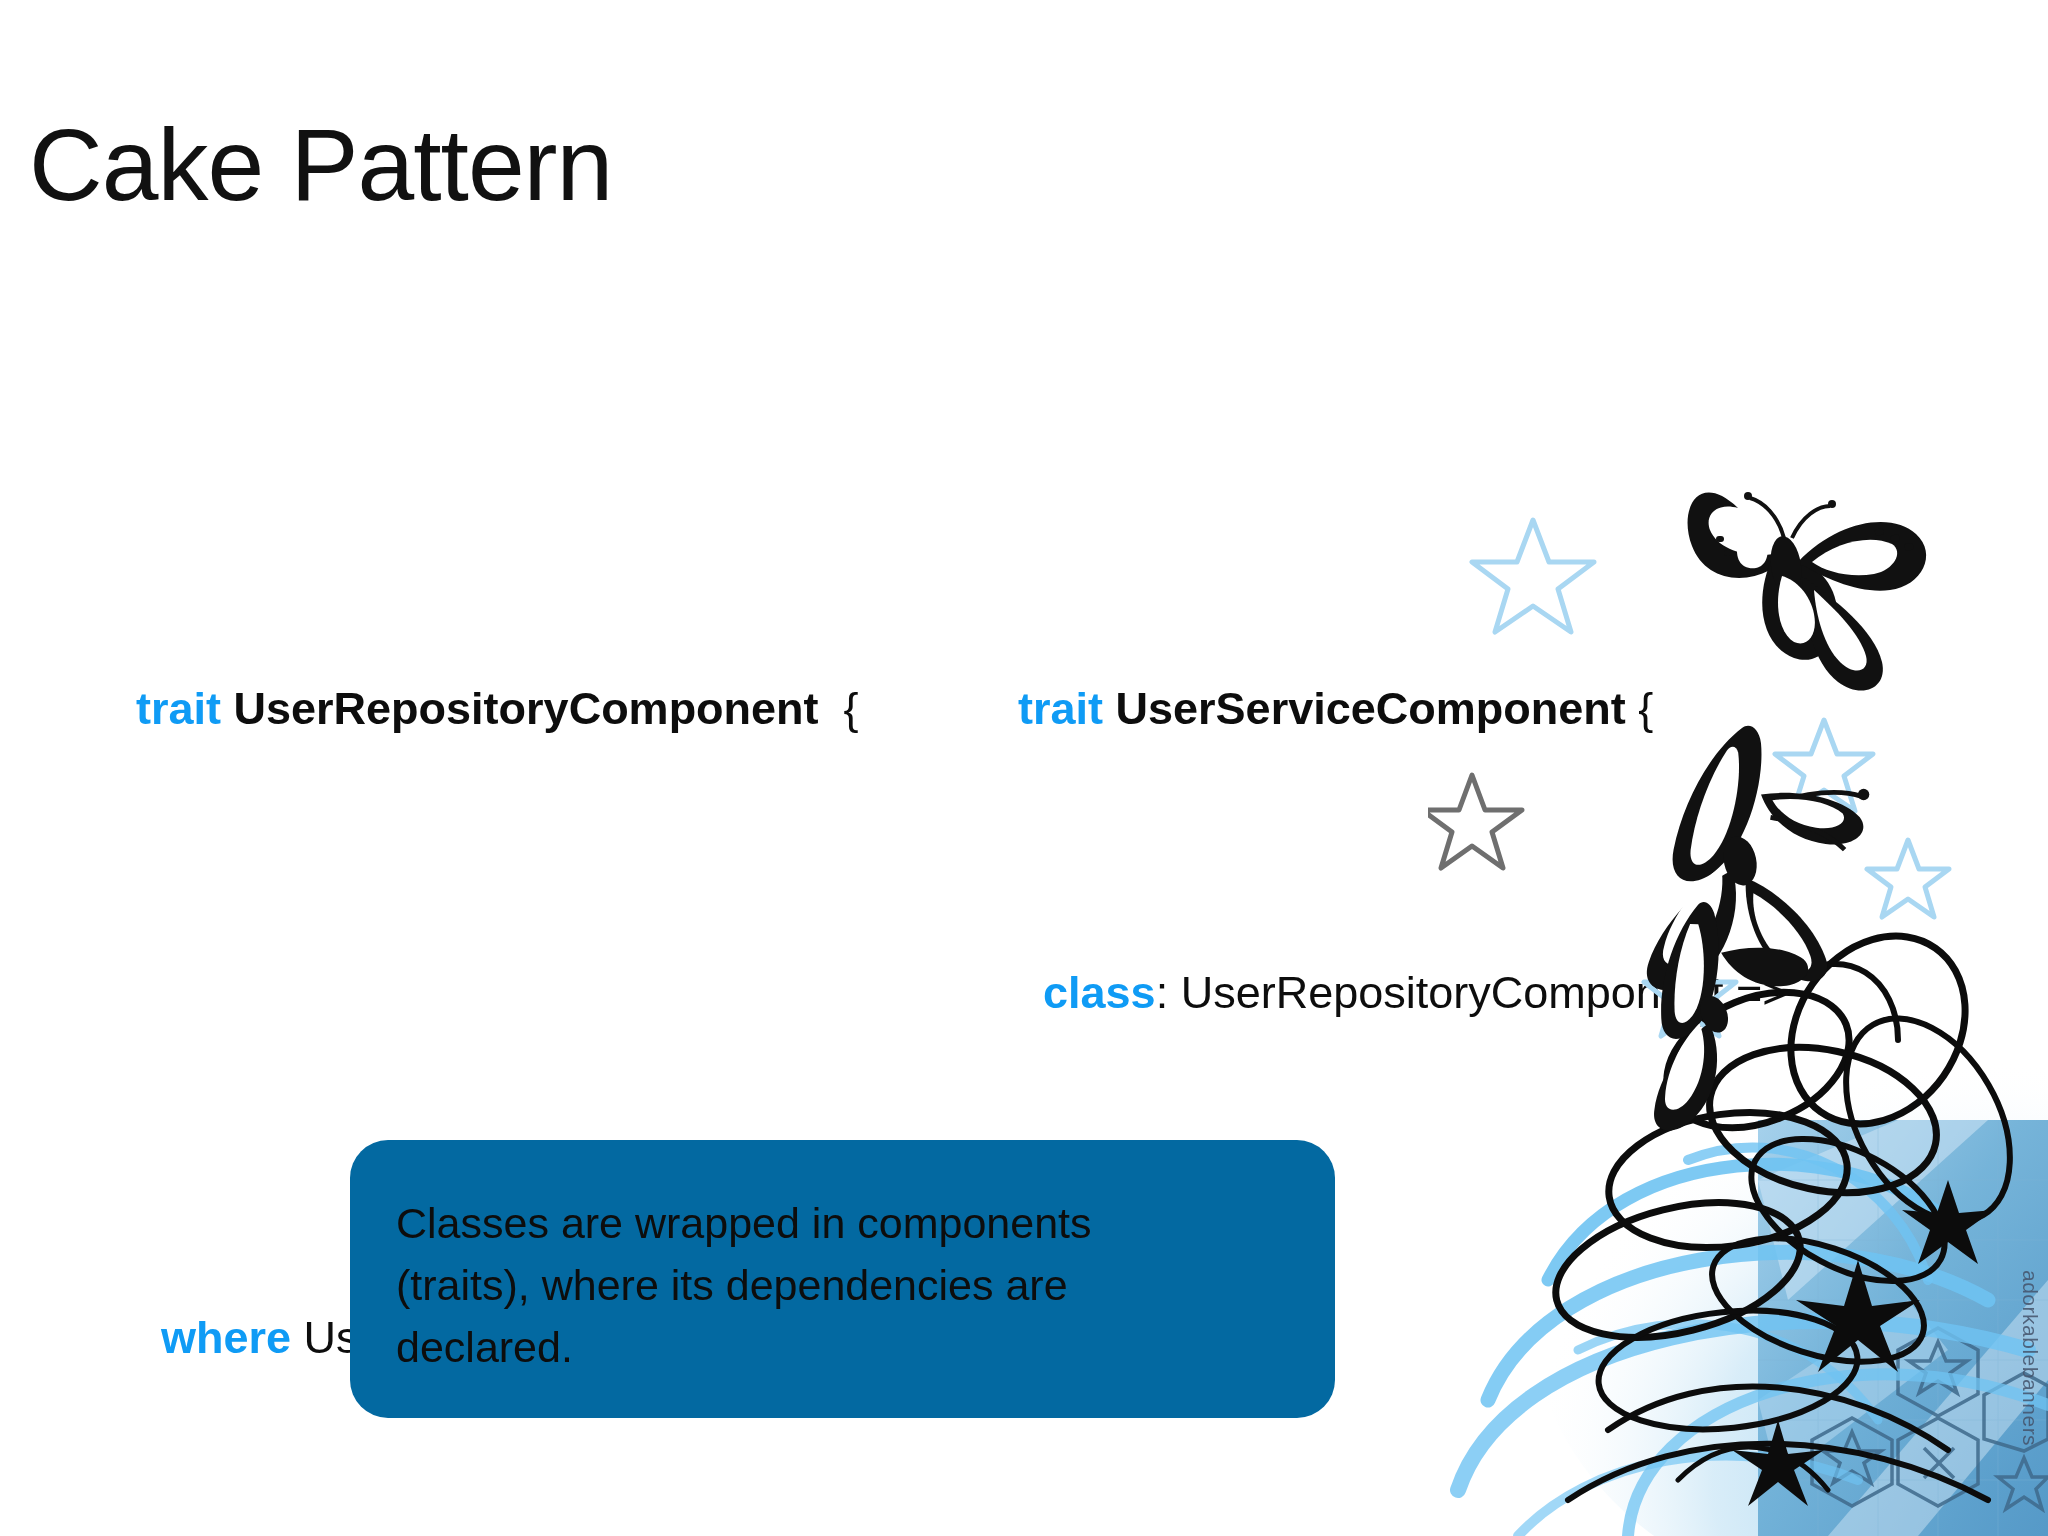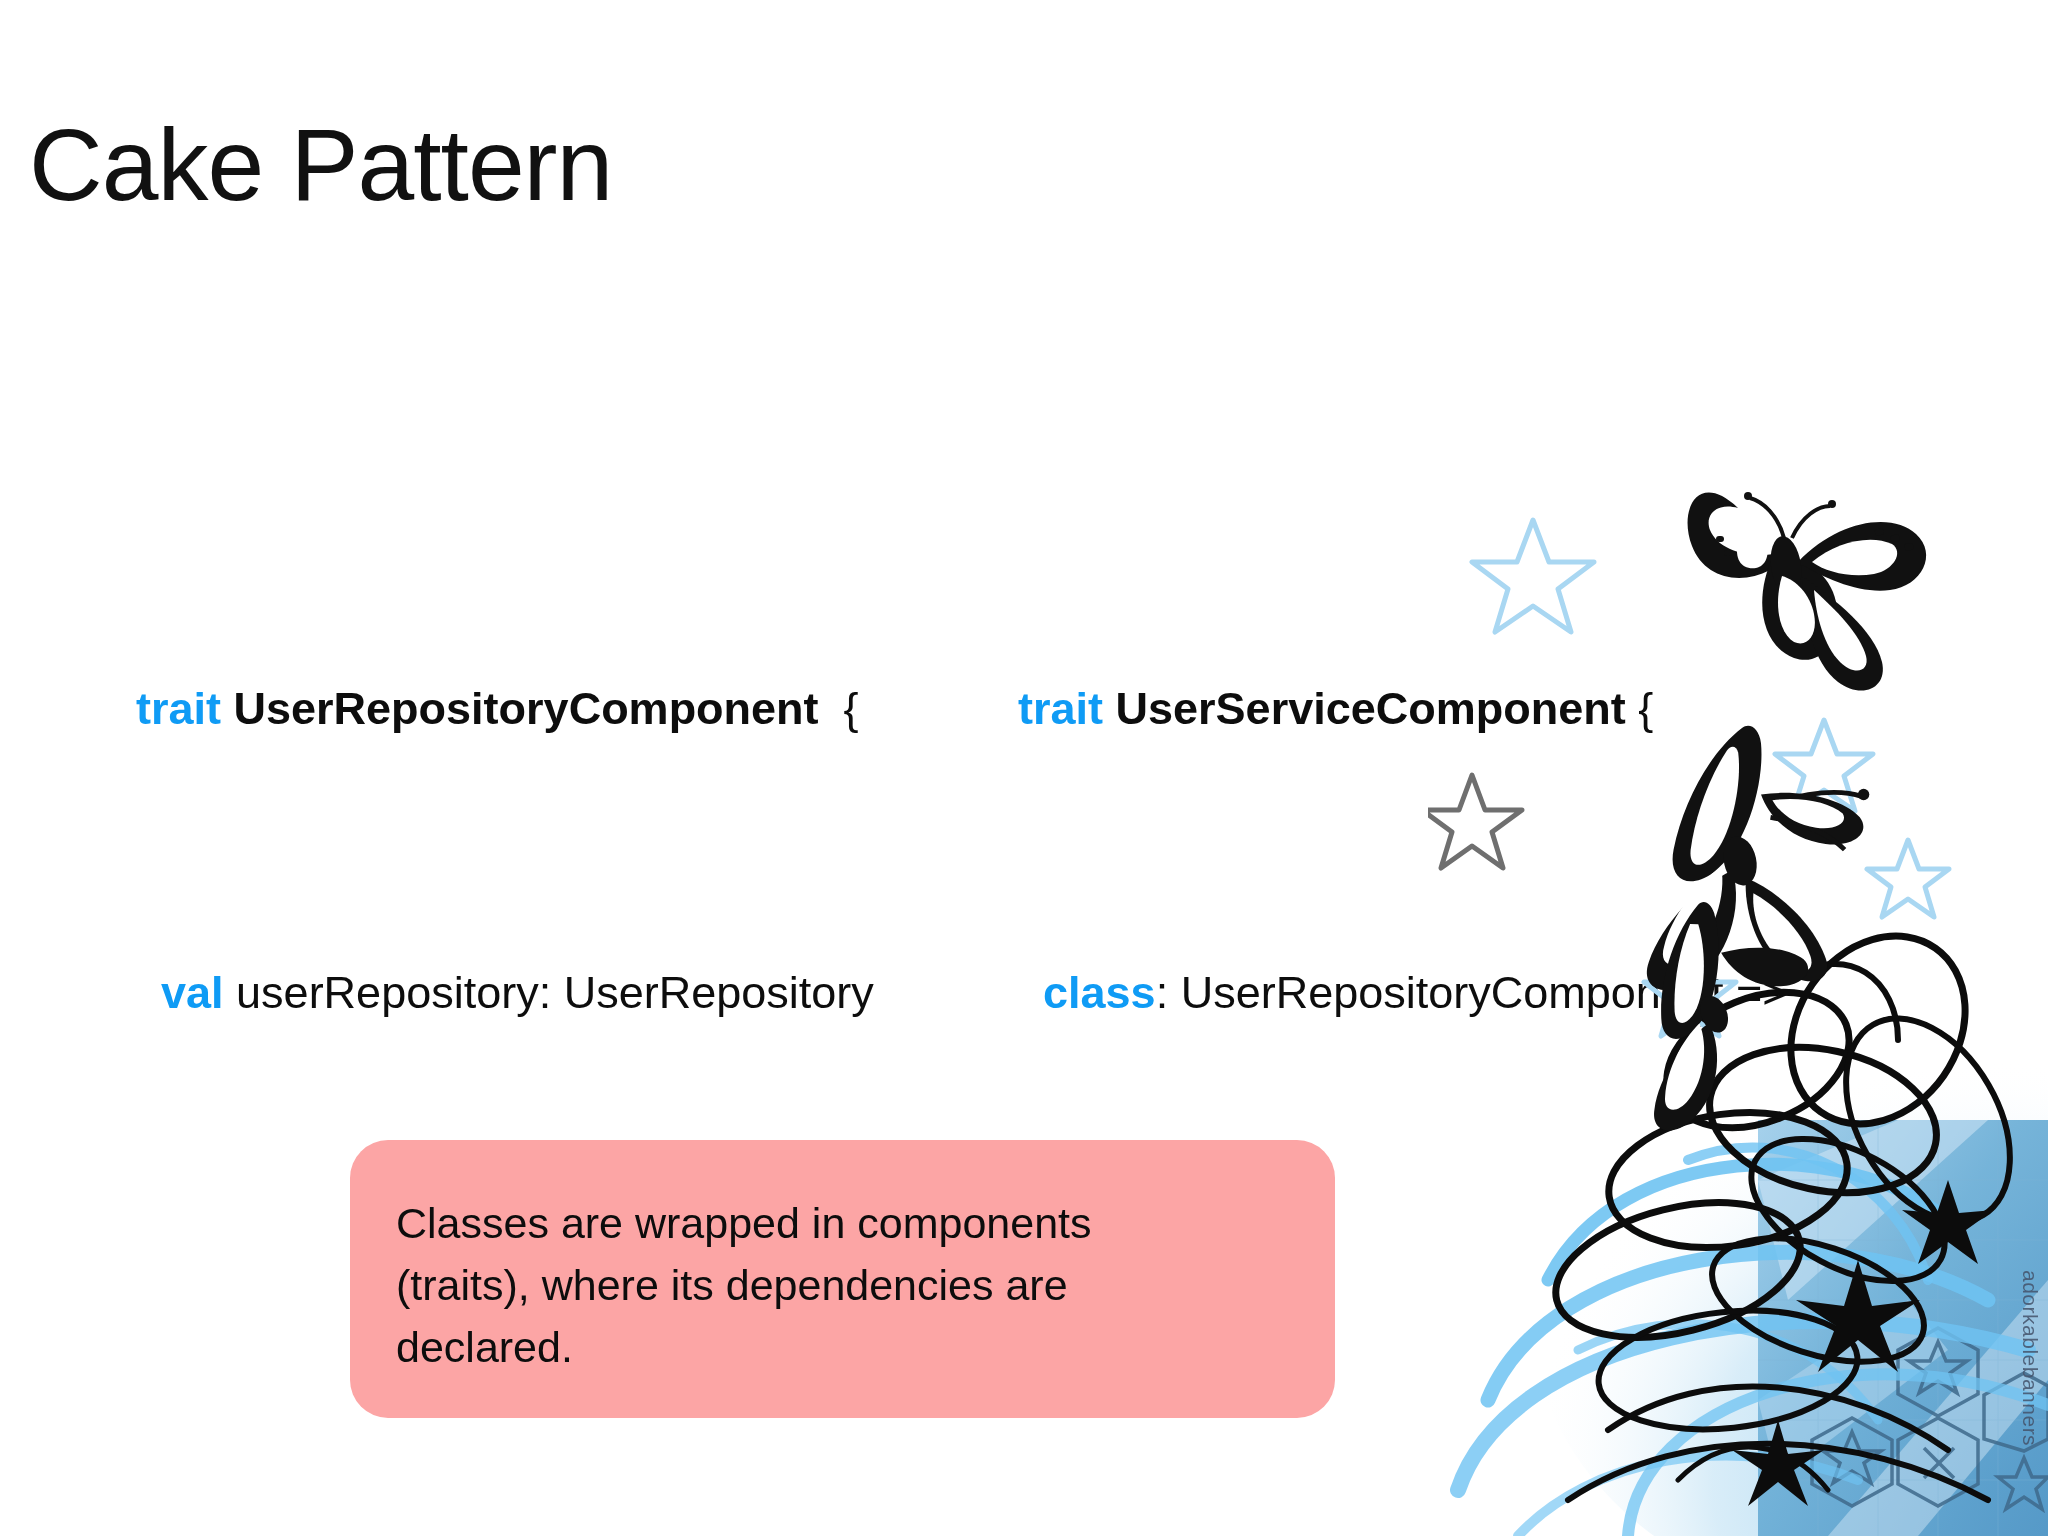--- a/index.html
+++ b/index.html
@@ -56,21 +56,21 @@
     font-weight: bold;
   }
 
   
   #callout {
     position: absolute;
     left: 350px;
     top: 1140px;
     width: 985px;
     height: 278px;
-    background: #fca5a5;
+    background: #0369a1;
     border-radius: 38px;
     box-sizing: border-box;
     padding: 52px 46px 0 46px;
   }
   #callout-text {
     font-family: "Liberation Sans", sans-serif;
     font-size: 43px;
     line-height: 62px;
     color: #0d0d0d;
     white-space: pre-line;
@@ -103,21 +103,20 @@
 </style>
 </head>
 <body>
 
 <div id="slide-title">Cake Pattern</div>
 
 <div id="code-left" class="code-block">
 
   <span class="code-line"><span class="kw">trait</span> <span class="typ">UserRepositoryComponent</span>  {</span>
 
-  <span class="code-line">  <span class="kw">val</span> userRepository: UserRepository</span>
 
   <span class="code-line blank"> </span>
 
   <span class="code-line">  <span class="kw">where</span> UserRepository {</span>
 
   
 
   
 
   

